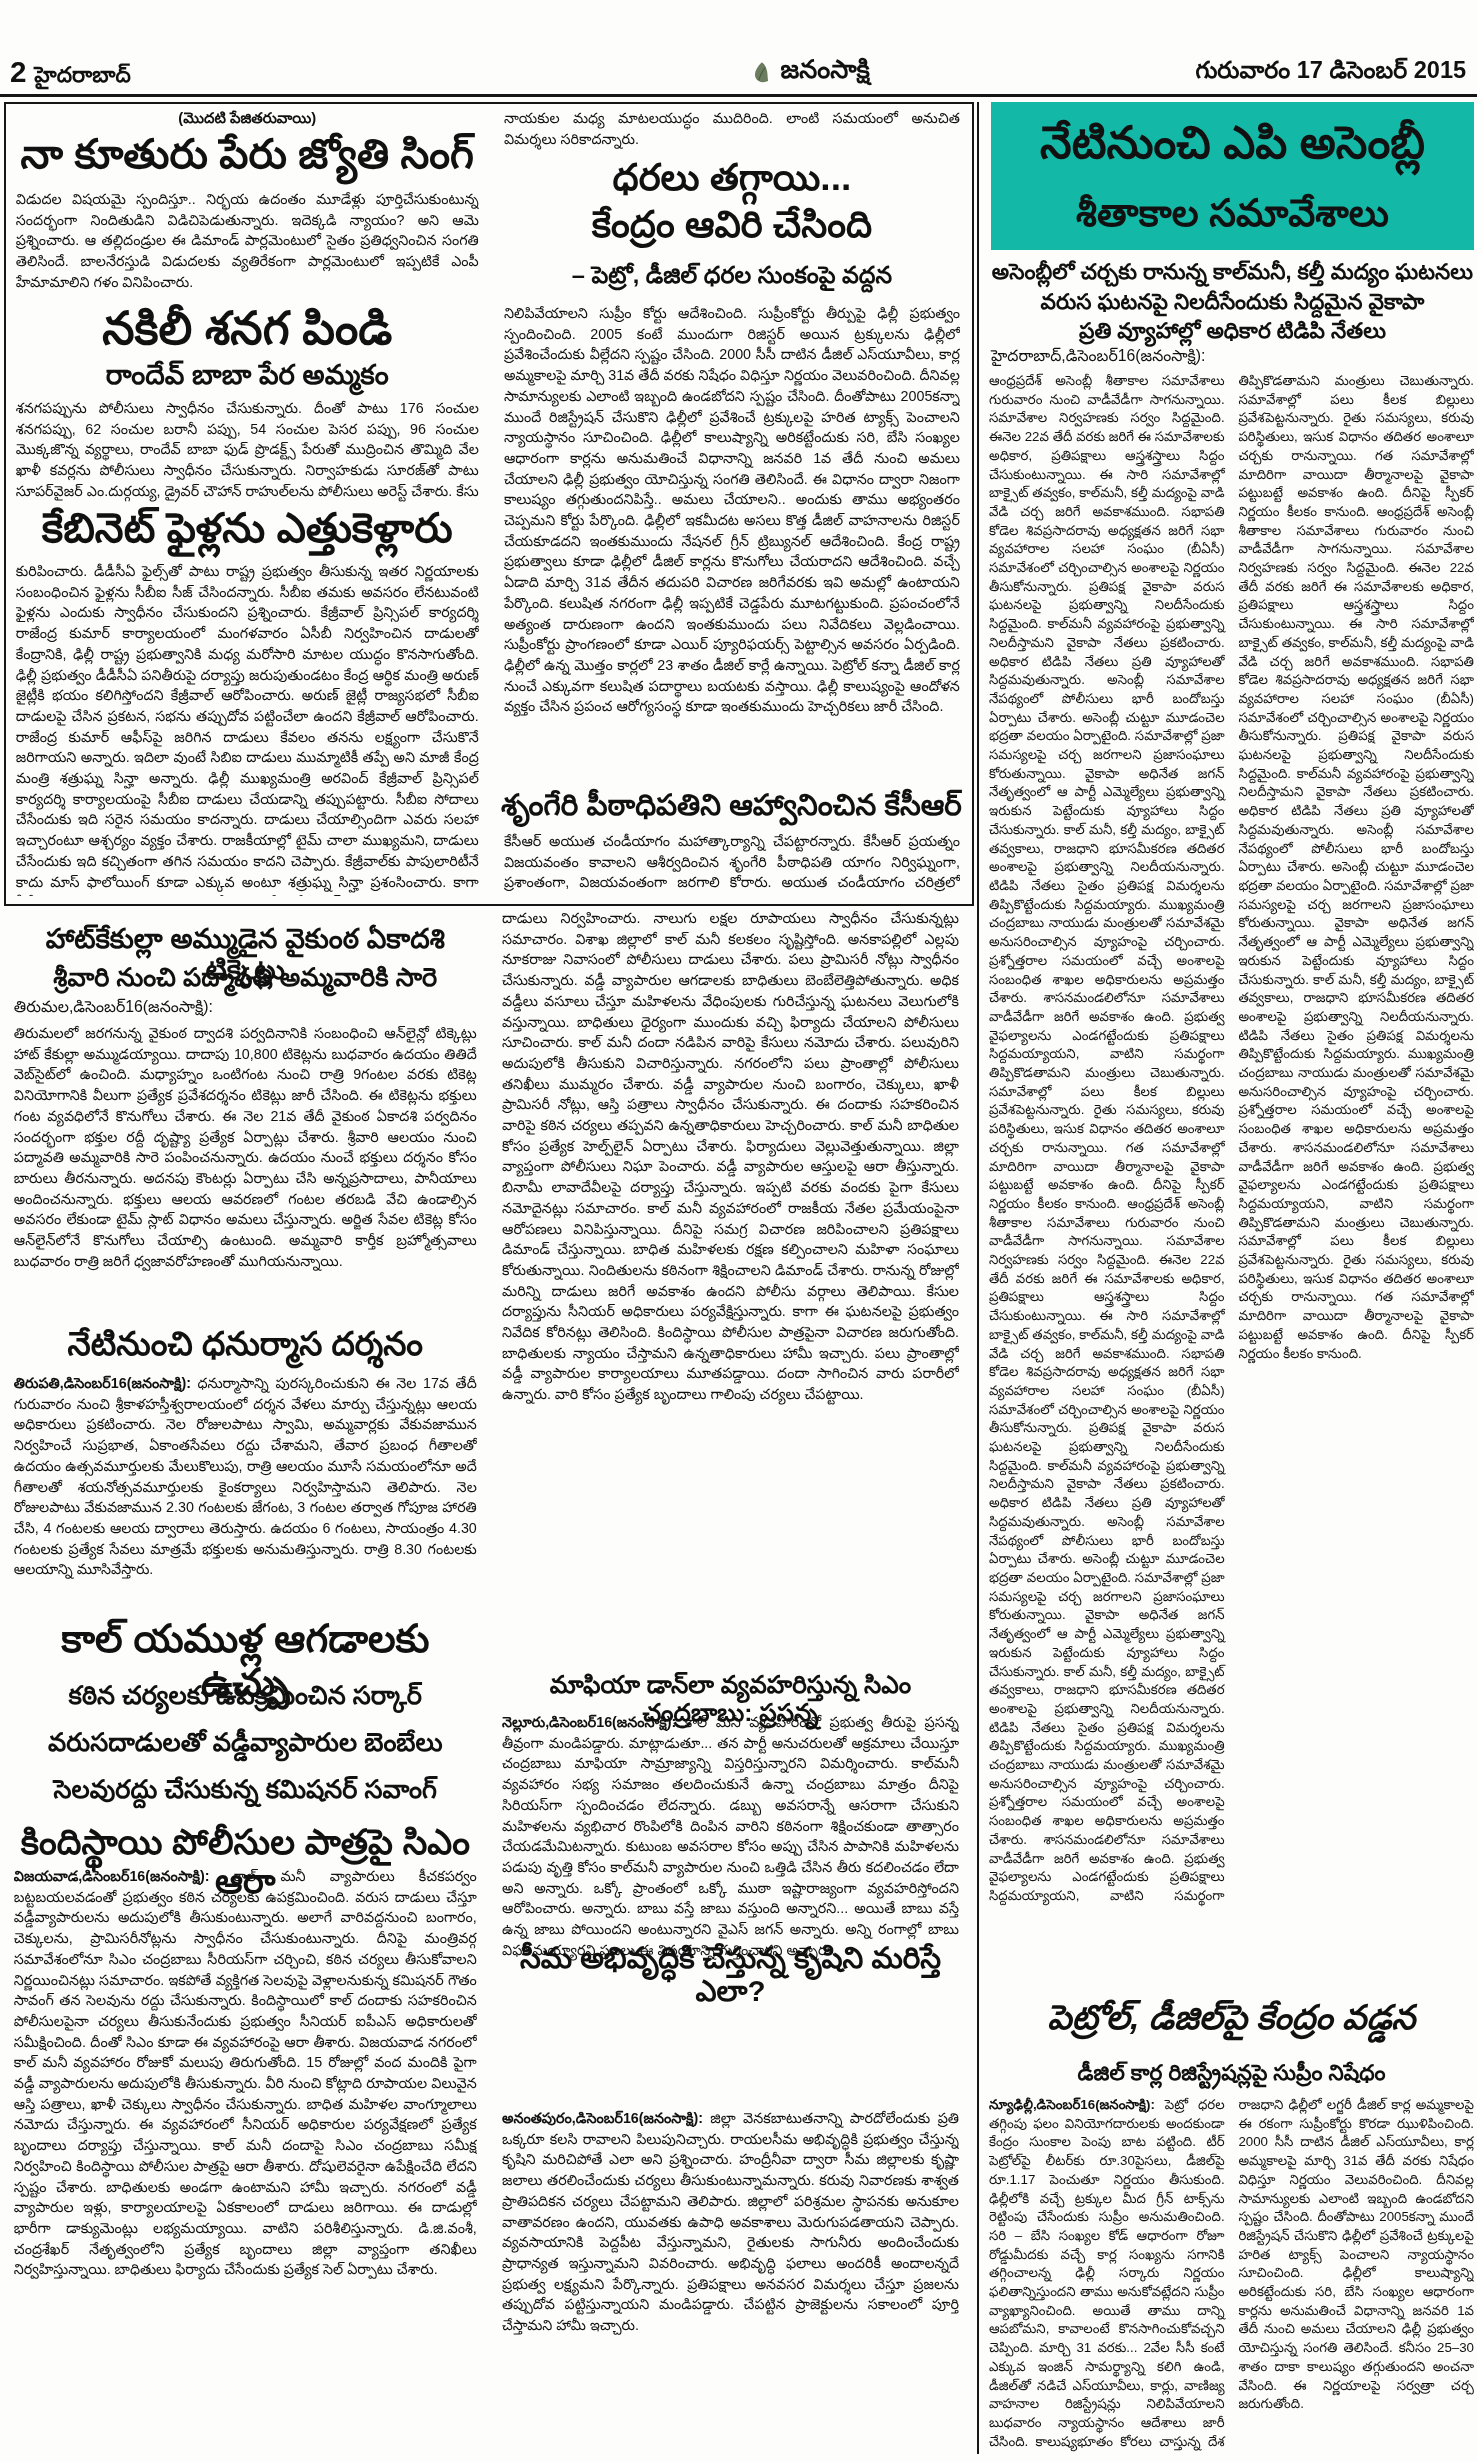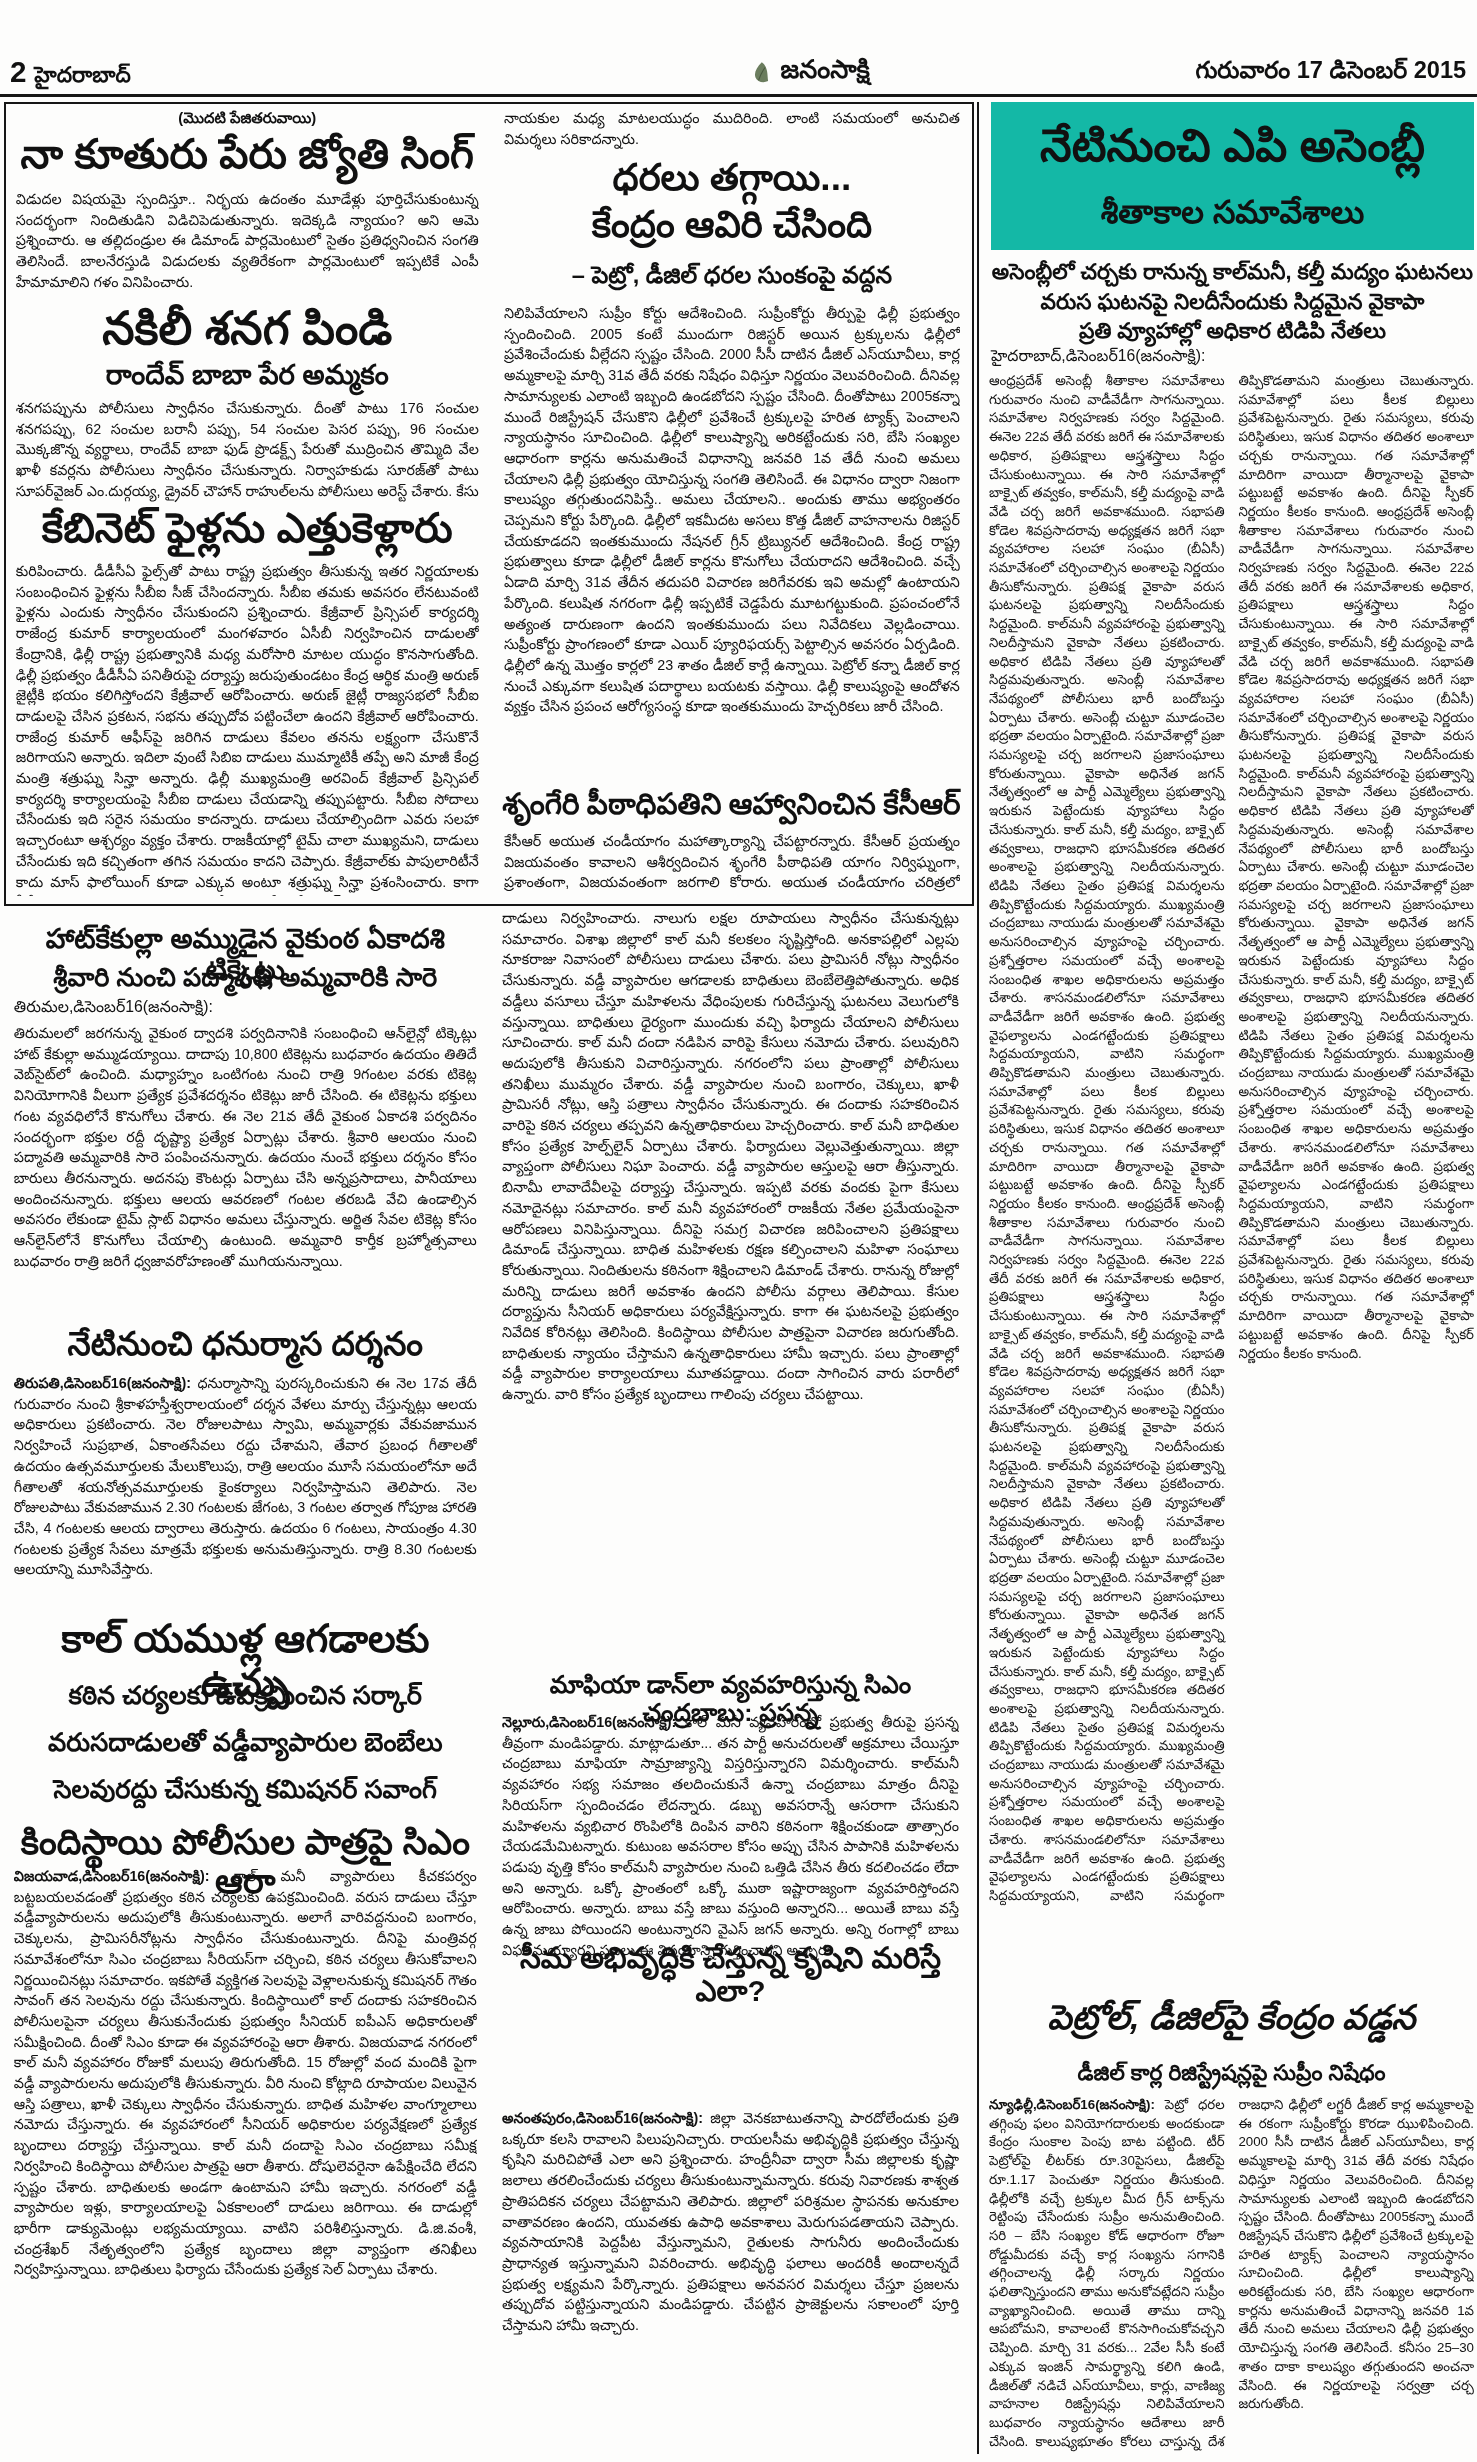--- a/index.html
+++ b/index.html
@@ -67,21 +67,21 @@
     <div class="abs body" style="left:9.9px;top:294px;width:463px;height:106px;">శనగపప్పును పోలీసులు స్వాధీనం చేసుకున్నారు. దీంతో పాటు 176 సంచుల శనగపప్పు, 62 సంచుల బరానీ పప్పు, 54 సంచుల పెసర పప్పు, 96 సంచుల మొక్కజొన్న వ్యర్థాలు, రాందేవ్ బాబా ఫుడ్ ప్రొడక్ట్స్ పేరుతో ముద్రించిన తొమ్మిది వేల ఖాళీ కవర్లను పోలీసులు స్వాధీనం చేసుకున్నారు. నిర్వాహకుడు సూరజ్‌తో పాటు సూపర్‌వైజర్ ఎం.దుర్గయ్య, డ్రైవర్ చౌహాన్ రాహుల్‌లను పోలీసులు అరెస్ట్ చేశారు. కేసు నమోదు చేసుకున్న పహాడీషరీఫ్ పోలీసులు దర్యాప్తు కొనసాగిస్తున్నారు.</div>
 
     <div class="abs hc" style="left:9.9px;top:402px;width:463px;font-size:41px;">కేబినెట్ ఫైళ్లను ఎత్తుకెళ్లారు</div>
     <div class="abs body" style="left:9.9px;top:457px;width:463px;height:335px;">కురిపించారు. డీడీసీఏ ఫైల్స్‌తో పాటు రాష్ట్ర ప్రభుత్వం తీసుకున్న ఇతర నిర్ణయాలకు సంబంధించిన ఫైళ్లను సీబీఐ సీజ్ చేసిందన్నారు. సీబీఐ తమకు అవసరం లేనటువంటి ఫైళ్లను ఎందుకు స్వాధీనం చేసుకుందని ప్రశ్నించారు. కేజ్రీవాల్ ప్రిన్సిపల్ కార్యదర్శి రాజేంద్ర కుమార్ కార్యాలయంలో మంగళవారం ఏసీబీ నిర్వహించిన దాడులతో కేంద్రానికి, ఢిల్లీ రాష్ట్ర ప్రభుత్వానికి మధ్య మరోసారి మాటల యుద్ధం కొనసాగుతోంది. ఢిల్లీ ప్రభుత్వం డీడీసీఏ పనితీరుపై దర్యాప్తు జరుపుతుండటం కేంద్ర ఆర్థిక మంత్రి అరుణ్ జైట్లీకి భయం కలిగిస్తోందని కేజ్రీవాల్ ఆరోపించారు. అరుణ్ జైట్లీ రాజ్యసభలో సీబీఐ దాడులపై చేసిన ప్రకటన, సభను తప్పుదోవ పట్టించేలా ఉందని కేజ్రీవాల్ ఆరోపించారు. రాజేంద్ర కుమార్ ఆఫీస్‌పై జరిగిన దాడులు కేవలం తనను లక్ష్యంగా చేసుకొనే జరిగాయని అన్నారు. ఇదిలా వుంటే సిబిఐ దాడులు ముమ్మాటికీ తప్పే అని మాజీ కేంద్ర మంత్రి శత్రుఘ్న సిన్హా అన్నారు. ఢిల్లీ ముఖ్యమంత్రి అరవింద్ కేజ్రీవాల్ ప్రిన్సిపల్ కార్యదర్శి కార్యాలయంపై సీబీఐ దాడులు చేయడాన్ని తప్పుపట్టారు. సీబీఐ సోదాలు చేసేందుకు ఇది సరైన సమయం కాదన్నారు. దాడులు చేయాల్సిందిగా ఎవరు సలహా ఇచ్చారంటూ ఆశ్చర్యం వ్యక్తం చేశారు. రాజకీయాల్లో టైమ్ చాలా ముఖ్యమని, దాడులు చేసేందుకు ఇది కచ్చితంగా తగిన సమయం కాదని చెప్పారు. కేజ్రీవాల్‌కు పాపులారిటీనే కాదు మాస్ ఫాలోయింగ్ కూడా ఎక్కువ అంటూ శత్రుఘ్న సిన్హా ప్రశంసించారు. కాగా సీబీఐ దాడుల అనంతరం ప్రధాని నరేంద్ర మోదీపై కేజ్రీవాల్ వాడిన భాషను శత్రుఘ్న సిన్హా తప్పుపట్టారు. మోదీని పిరికిపంద, సైకో అంటూ కేజ్రీవాల్ నిందించిన సంగతి తెలిసిందే. ఢిల్లీ సీఎం ప్రిన్సిపల్ కార్యదర్శి రాజేంద్ర కుమార్ ఆఫీసులో సీబీఐ అధికారులు సోదాలు చేయడంతో ఆప్, బీజేపీ</div>
 
     <div class="abs body" style="left:498px;top:3.9px;width:456px;height:45px;">నాయకుల మధ్య మాటలయుద్ధం  ముదిరింది. లాంటి సమయంలో అనుచిత విమర్శలు సరికాదన్నారు.</div>
     <div class="abs hc" style="left:498px;top:53px;width:456px;font-size:37px;">ధరలు తగ్గాయి...</div>
     <div class="abs hc" style="left:498px;top:100px;width:456px;font-size:37px;">కేంద్రం ఆవిరి చేసింది</div>
     <div class="abs hc" style="left:498px;top:158px;width:456px;font-size:23.6px;">– పెట్రో, డీజిల్ ధరల సుంకంపై వద్దన</div>
     <div class="abs body" style="left:498px;top:199px;width:456px;height:479px;">నిలిపివేయాలని సుప్రీం కోర్టు ఆదేశించింది. సుప్రీంకోర్టు తీర్పుపై ఢిల్లీ ప్రభుత్వం స్పందించింది. 2005 కంటే ముందుగా రిజిస్టర్ అయిన ట్రక్కులను ఢిల్లీలో ప్రవేశించేందుకు వీల్లేదని స్పష్టం చేసింది. 2000 సీసీ దాటిన డీజిల్ ఎస్‌యూవీలు, కార్ల అమ్మకాలపై మార్చి 31వ తేదీ వరకు నిషేధం విధిస్తూ నిర్ణయం వెలువరించింది. దీనివల్ల సామాన్యులకు ఎలాంటి ఇబ్బంది ఉండబోదని స్పష్టం చేసింది. దీంతోపాటు 2005కన్నా ముందే రిజిస్ట్రేషన్ చేసుకొని ఢిల్లీలో ప్రవేశించే ట్రక్కులపై హరిత ట్యాక్స్ పెంచాలని న్యాయస్థానం సూచించింది. ఢిల్లీలో కాలుష్యాన్ని అరికట్టేందుకు సరి, బేసి సంఖ్యల ఆధారంగా కార్లను అనుమతించే విధానాన్ని జనవరి 1వ తేదీ నుంచి అమలు చేయాలని ఢిల్లీ ప్రభుత్వం యోచిస్తున్న సంగతి తెలిసిందే. ఈ విధానం ద్వారా నిజంగా కాలుష్యం తగ్గుతుందనిపిస్తే.. అమలు చేయాలని.. అందుకు తాము అభ్యంతరం చెప్పమని కోర్టు పేర్కొంది. ఢిల్లీలో ఇకమీదట అసలు కొత్త డీజిల్ వాహనాలను రిజిస్టర్ చేయకూడదని ఇంతకుముందు నేషనల్ గ్రీన్ ట్రిబ్యునల్ ఆదేశించింది. కేంద్ర రాష్ట్ర ప్రభుత్వాలు కూడా ఢిల్లీలో డీజిల్ కార్లను కొనుగోలు చేయరాదని ఆదేశించింది. వచ్చే ఏడాది మార్చి 31వ తేదీన తదుపరి విచారణ జరిగేవరకు ఇవి అమల్లో ఉంటాయని పేర్కొంది. కలుషిత నగరంగా ఢిల్లీ ఇప్పటికే చెడ్డపేరు మూటగట్టుకుంది. ప్రపంచంలోనే అత్యంత దారుణంగా ఉందని ఇంతకుముందు పలు నివేదికలు వెల్లడించాయి. సుప్రీంకోర్టు ప్రాంగణంలో కూడా ఎయిర్ ప్యూరిఫయర్స్ పెట్టాల్సిన అవసరం ఏర్పడింది. ఢిల్లీలో ఉన్న మొత్తం కార్లలో 23 శాతం డీజిల్ కార్లే ఉన్నాయి. పెట్రోల్ కన్నా డీజిల్ కార్ల నుంచే ఎక్కువగా కలుషిత పదార్థాలు బయటకు వస్తాయి. ఢిల్లీ కాలుష్యంపై ఆందోళన వ్యక్తం చేసిన ప్రపంచ ఆరోగ్యసంస్థ కూడా ఇంతకుముందు హెచ్చరికలు జారీ చేసింది.</div>
-    <div class="abs hc" style="left:493px;top:684px;width:465px;font-size:29.6px;font-family:Liberation Serif, serif;">శృంగేరి పీఠాధిపతిని ఆహ్వానించిన కేసీఆర్</div>
+    <div class="abs hc" style="left:493px;top:684px;width:465px;font-size:29.6px;">శృంగేరి పీఠాధిపతిని ఆహ్వానించిన కేసీఆర్</div>
     <div class="abs body" style="left:498px;top:727px;width:456px;height:65px;">కేసీఆర్ అయుత చండీయాగం మహాత్కార్యాన్ని చేపట్టారన్నారు. కేసీఆర్ ప్రయత్నం విజయవంతం కావాలని ఆశీర్వదించిన శృంగేరి పీఠాధిపతి యాగం నిర్విఘ్నంగా, ప్రశాంతంగా, విజయవంతంగా జరగాలి కోరారు. అయుత చండీయాగం చరిత్రలో నిలిచిపోయే గొప్ప కార్యమని అన్నారు.</div>
   </div>
 
   <div class="abs hc" style="left:13.8px;top:924px;width:463px;font-size:27.6px;">హాట్‌కేకుల్లా అమ్ముడైన వైకుంఠ ఏకాదశి టిక్కెట్లు</div>
   <div class="abs hc" style="left:13.8px;top:963px;width:463px;font-size:25.6px;">శ్రీవారి నుంచి పద్మావతి అమ్మవారికి సారె</div>
   <div class="abs dateline" style="left:13.8px;top:998px;width:463px;">తిరుమల,డిసెంబర్16(జనంసాక్షి):</div>
   <div class="abs body" style="left:13.8px;top:1023px;width:463px;height:297px;">తిరుమలలో జరగనున్న వైకుంఠ ద్వాదశి పర్వదినానికి సంబంధించి ఆన్‌లైన్లో టిక్కెట్లు హాట్ కేకుల్లా అమ్ముడయ్యాయి. దాదాపు 10,800 టికెట్లను బుధవారం ఉదయం తితిదే వెబ్‌సైట్‌లో ఉంచింది. మధ్యాహ్నం ఒంటిగంట నుంచి రాత్రి 9గంటల వరకు టికెట్ల వినియోగానికి వీలుగా ప్రత్యేక ప్రవేశదర్శనం టికెట్లు జారీ చేసింది. ఈ టికెట్లను భక్తులు గంట వ్యవధిలోనే కొనుగోలు చేశారు. ఈ నెల 21వ తేదీ వైకుంఠ ఏకాదశి పర్వదినం సందర్భంగా భక్తుల రద్దీ దృష్ట్యా ప్రత్యేక ఏర్పాట్లు చేశారు. శ్రీవారి ఆలయం నుంచి పద్మావతి అమ్మవారికి సారె పంపించనున్నారు. ఉదయం నుంచే భక్తులు దర్శనం కోసం బారులు తీరనున్నారు. అదనపు కౌంటర్లు ఏర్పాటు చేసి అన్నప్రసాదాలు, పానీయాలు అందించనున్నారు. భక్తులు ఆలయ ఆవరణలో గంటల తరబడి వేచి ఉండాల్సిన అవసరం లేకుండా టైమ్ స్లాట్ విధానం అమలు చేస్తున్నారు. అర్జిత సేవల టికెట్ల కోసం ఆన్‌లైన్‌లోనే కొనుగోలు చేయాల్సి ఉంటుంది. అమ్మవారి కార్తీక బ్రహ్మోత్సవాలు బుధవారం రాత్రి జరిగే ధ్వజావరోహణంతో ముగియనున్నాయి.</div>
 
   <div class="abs hc" style="left:13.8px;top:1326px;width:463px;font-size:33px;">నేటినుంచి ధనుర్మాస దర్శనం</div>
   <p class="abs body" style="left:13.8px;top:1373px;width:463px;height:238px;margin:0;"><b>తిరుపతి,డిసెంబర్16(జనంసాక్షి):</b> <span>ధనుర్మాసాన్ని పురస్కరించుకుని ఈ నెల 17వ తేదీ గురువారం నుంచి శ్రీకాళహస్తీశ్వరాలయంలో దర్శన వేళలు మార్పు చేస్తున్నట్లు ఆలయ అధికారులు ప్రకటించారు. నెల రోజులపాటు స్వామి, అమ్మవార్లకు వేకువజామున నిర్వహించే సుప్రభాత, ఏకాంతసేవలు రద్దు చేశామని, తేవార ప్రబంధ గీతాలతో ఉదయం ఉత్సవమూర్తులకు మేలుకొలుపు, రాత్రి ఆలయం మూసే సమయంలోనూ అదే గీతాలతో శయనోత్సవమూర్తులకు కైంకర్యాలు నిర్వహిస్తామని తెలిపారు. నెల రోజులపాటు వేకువజామున 2.30 గంటలకు జేగంట, 3 గంటల తర్వాత గోపూజ హారతి చేసి, 4 గంటలకు ఆలయ ద్వారాలు తెరుస్తారు. ఉదయం 6 గంటలు, సాయంత్రం 4.30 గంటలకు ప్రత్యేక సేవలు మాత్రమే భక్తులకు అనుమతిస్తున్నారు. రాత్రి 8.30 గంటలకు ఆలయాన్ని మూసివేస్తారు.</span></p>
@@ -96,21 +96,21 @@
   <div class="abs body" style="left:502px;top:908px;width:457px;height:755px;">దాడులు నిర్వహించారు. నాలుగు లక్షల రూపాయలు స్వాధీనం చేసుకున్నట్లు సమాచారం. విశాఖ జిల్లాలో కాల్ మనీ కలకలం సృష్టిస్తోంది. అనకాపల్లిలో ఎల్లపు నూకరాజు నివాసంలో పోలీసులు దాడులు చేశారు. పలు ప్రామిసరీ నోట్లు స్వాధీనం చేసుకున్నారు. వడ్డీ వ్యాపారుల ఆగడాలకు బాధితులు బెంబేలెత్తిపోతున్నారు. అధిక వడ్డీలు వసూలు చేస్తూ మహిళలను వేధింపులకు గురిచేస్తున్న ఘటనలు వెలుగులోకి వస్తున్నాయి. బాధితులు ధైర్యంగా ముందుకు వచ్చి ఫిర్యాదు చేయాలని పోలీసులు సూచించారు. కాల్ మనీ దందా నడిపిన వారిపై కేసులు నమోదు చేశారు. పలువురిని అదుపులోకి తీసుకుని విచారిస్తున్నారు. నగరంలోని పలు ప్రాంతాల్లో పోలీసులు తనిఖీలు ముమ్మరం చేశారు. వడ్డీ వ్యాపారుల నుంచి బంగారం, చెక్కులు, ఖాళీ ప్రామిసరీ నోట్లు, ఆస్తి పత్రాలు స్వాధీనం చేసుకున్నారు. ఈ దందాకు సహకరించిన వారిపై కఠిన చర్యలు తప్పవని ఉన్నతాధికారులు హెచ్చరించారు. కాల్ మనీ బాధితుల కోసం ప్రత్యేక హెల్ప్‌లైన్ ఏర్పాటు చేశారు. ఫిర్యాదులు వెల్లువెత్తుతున్నాయి. జిల్లా వ్యాప్తంగా పోలీసులు నిఘా పెంచారు. వడ్డీ వ్యాపారుల ఆస్తులపై ఆరా తీస్తున్నారు. బినామీ లావాదేవీలపై దర్యాప్తు చేస్తున్నారు. ఇప్పటి వరకు వందకు పైగా కేసులు నమోదైనట్లు సమాచారం. కాల్ మనీ వ్యవహారంలో రాజకీయ నేతల ప్రమేయంపైనా ఆరోపణలు వినిపిస్తున్నాయి. దీనిపై సమగ్ర విచారణ జరిపించాలని ప్రతిపక్షాలు డిమాండ్ చేస్తున్నాయి. బాధిత మహిళలకు రక్షణ కల్పించాలని మహిళా సంఘాలు కోరుతున్నాయి. నిందితులను కఠినంగా శిక్షించాలని డిమాండ్ చేశారు. రానున్న రోజుల్లో మరిన్ని దాడులు జరిగే అవకాశం ఉందని పోలీసు వర్గాలు తెలిపాయి. కేసుల దర్యాప్తును సీనియర్ అధికారులు పర్యవేక్షిస్తున్నారు. కాగా ఈ ఘటనలపై ప్రభుత్వం నివేదిక కోరినట్లు తెలిసింది. కిందిస్థాయి పోలీసుల పాత్రపైనా విచారణ జరుగుతోంది. బాధితులకు న్యాయం చేస్తామని ఉన్నతాధికారులు హామీ ఇచ్చారు. పలు ప్రాంతాల్లో వడ్డీ వ్యాపారుల కార్యాలయాలు మూతపడ్డాయి. దందా సాగించిన వారు పరారీలో ఉన్నారు. వారి కోసం ప్రత్యేక బృందాలు గాలింపు చర్యలు చేపట్టాయి.</div>
 
   <div class="abs hc" style="left:496px;top:1671px;width:469px;font-size:24.6px;">మాఫియా డాన్‌లా వ్యవహరిస్తున్న సిఎం చంద్రబాబు: ప్రసన్న</div>
   <p class="abs body" style="left:502px;top:1712px;width:457px;height:339px;margin:0;"><b>నెల్లూరు,డిసెంబర్16(జనంసాక్షి):</b> <span>కాల్ మనీ వ్యవహారంలో ప్రభుత్వ తీరుపై ప్రసన్న తీవ్రంగా మండిపడ్డారు. మాట్లాడుతూ... తన పార్టీ అనుచరులతో అక్రమాలు చేయిస్తూ చంద్రబాబు మాఫియా సామ్రాజ్యాన్ని విస్తరిస్తున్నారని విమర్శించారు. కాల్‌మనీ వ్యవహారం సభ్య సమాజం తలదించుకునే ఉన్నా చంద్రబాబు మాత్రం దీనిపై సిరియస్‌గా స్పందించడం లేదన్నారు. డబ్బు అవసరాన్నే ఆసరాగా చేసుకుని మహిళలను వ్యభిచార రొంపిలోకి దింపిన వారిని కఠినంగా శిక్షించకుండా తాత్సారం చేయడమేమిటన్నారు. కుటుంబ అవసరాల కోసం అప్పు చేసిన పాపానికి మహిళలను పడుపు వృత్తి కోసం కాల్‌మనీ వ్యాపారుల నుంచి ఒత్తిడి చేసిన తీరు కదలించడం లేదా అని అన్నారు. ఒక్కో ప్రాంతంలో ఒక్కో ముఠా ఇష్టారాజ్యంగా వ్యవహరిస్తోందని ఆరోపించారు. అన్నారు. బాబు వస్తే జాబు వస్తుంది అన్నారని... అయితే బాబు వస్తే ఉన్న జాబు పోయిందని అంటున్నారని వైఎస్ జగన్ అన్నారు. అన్ని రంగాల్లో బాబు విఫలమయ్యారని ప్రజలు ఈ విషయాన్ని గుర్తించారని అన్నారు.</span></p>
 
   <div class="abs hc" style="left:496px;top:1941px;width:469px;font-size:29.6px;">సీమ అభివృద్ధికి చేస్తున్న కృషిని మరిస్తే ఎలా?</div>
   <p class="abs body" style="left:502px;top:2108px;width:457px;height:345px;margin:0;"><b>అనంతపురం,డిసెంబర్16(జనంసాక్షి):</b> <span>జిల్లా వెనకబాటుతనాన్ని పారదోలేందుకు ప్రతి ఒక్కరూ కలసి రావాలని పిలుపునిచ్చారు. రాయలసీమ అభివృద్ధికి ప్రభుత్వం చేస్తున్న కృషిని మరిచిపోతే ఎలా అని ప్రశ్నించారు. హంద్రీనీవా ద్వారా సీమ జిల్లాలకు కృష్ణా జలాలు తరలించేందుకు చర్యలు తీసుకుంటున్నామన్నారు. కరువు నివారణకు శాశ్వత ప్రాతిపదికన చర్యలు చేపట్టామని తెలిపారు. జిల్లాలో పరిశ్రమల స్థాపనకు అనుకూల వాతావరణం ఉందని, యువతకు ఉపాధి అవకాశాలు మెరుగుపడతాయని చెప్పారు. వ్యవసాయానికి పెద్దపీట వేస్తున్నామని, రైతులకు సాగునీరు అందించేందుకు ప్రాధాన్యత ఇస్తున్నామని వివరించారు. అభివృద్ధి ఫలాలు అందరికీ అందాలన్నదే ప్రభుత్వ లక్ష్యమని పేర్కొన్నారు. ప్రతిపక్షాలు అనవసర విమర్శలు చేస్తూ ప్రజలను తప్పుదోవ పట్టిస్తున్నాయని మండిపడ్డారు. చేపట్టిన ప్రాజెక్టులను సకాలంలో పూర్తి చేస్తామని హామీ ఇచ్చారు.</span></p>
 
   <div class="abs grayband" style="left:991px;top:102px;width:483px;height:148px;">
     <div class="hc" style="font-size:45px;">నేటినుంచి ఎపి అసెంబ్లీ</div>
-    <div class="hc" style="font-size:32px;margin-top:24px;">శీతాకాల సమావేశాలు</div>
+    <div class="hc" style="font-size:38px;margin-top:24px;">శీతాకాల సమావేశాలు</div>
   </div>
   <div class="abs hc" style="left:991px;top:260px;width:483px;font-size:21.7px;">అసెంబ్లీలో చర్చకు రానున్న కాల్‌మనీ, కల్తీ మద్యం ఘటనలు</div>
   <div class="abs hc" style="left:991px;top:290px;width:483px;font-size:21.7px;">వరుస ఘటనపై నిలదీసేందుకు సిద్దమైన వైకాపా</div>
   <div class="abs hc" style="left:991px;top:319px;width:483px;font-size:21.7px;">ప్రతి వ్యూహాల్లో అధికార టిడిపి నేతలు</div>
   <div class="abs dateline" style="left:991px;top:347px;width:483px;">హైదరాబాద్,డిసెంబర్16(జనంసాక్షి):</div>
   <div class="abs colbody" style="left:989px;top:372px;width:485px;height:1537px;">ఆంధ్రప్రదేశ్ అసెంబ్లీ శీతాకాల సమావేశాలు గురువారం నుంచి వాడీవేడీగా సాగనున్నాయి. సమావేశాల నిర్వహణకు సర్వం సిద్దమైంది. ఈనెల 22వ తేదీ వరకు జరిగే ఈ సమావేశాలకు అధికార, ప్రతిపక్షాలు ఆస్త్రశస్త్రాలు సిద్దం చేసుకుంటున్నాయి. ఈ సారి సమావేశాల్లో బాక్సైట్ తవ్వకం, కాల్‌మనీ, కల్తీ మద్యంపై వాడి వేడి చర్చ జరిగే అవకాశముంది. సభాపతి కోడెల శివప్రసాదరావు అధ్యక్షతన జరిగే సభా వ్యవహారాల సలహా సంఘం (బీఏసీ) సమావేశంలో చర్చించాల్సిన అంశాలపై నిర్ణయం తీసుకోనున్నారు. ప్రతిపక్ష వైకాపా వరుస ఘటనలపై ప్రభుత్వాన్ని నిలదీసేందుకు సిద్దమైంది. కాల్‌మనీ వ్యవహారంపై ప్రభుత్వాన్ని నిలదీస్తామని వైకాపా నేతలు ప్రకటించారు. అధికార టిడిపి నేతలు ప్రతి వ్యూహాలతో సిద్దమవుతున్నారు. అసెంబ్లీ సమావేశాల నేపథ్యంలో పోలీసులు భారీ బందోబస్తు ఏర్పాటు చేశారు. అసెంబ్లీ చుట్టూ మూడంచెల భద్రతా వలయం ఏర్పాటైంది. సమావేశాల్లో ప్రజా సమస్యలపై చర్చ జరగాలని ప్రజాసంఘాలు కోరుతున్నాయి. వైకాపా అధినేత జగన్ నేతృత్వంలో ఆ పార్టీ ఎమ్మెల్యేలు ప్రభుత్వాన్ని ఇరుకున పెట్టేందుకు వ్యూహాలు సిద్దం చేసుకున్నారు. కాల్ మనీ, కల్తీ మద్యం, బాక్సైట్ తవ్వకాలు, రాజధాని భూసమీకరణ తదితర అంశాలపై ప్రభుత్వాన్ని నిలదీయనున్నారు. టిడిపి నేతలు సైతం ప్రతిపక్ష విమర్శలను తిప్పికొట్టేందుకు సిద్దమయ్యారు. ముఖ్యమంత్రి చంద్రబాబు నాయుడు మంత్రులతో సమావేశమై అనుసరించాల్సిన వ్యూహంపై చర్చించారు. ప్రశ్నోత్తరాల సమయంలో వచ్చే అంశాలపై సంబంధిత శాఖల అధికారులను అప్రమత్తం చేశారు. శాసనమండలిలోనూ సమావేశాలు వాడీవేడీగా జరిగే అవకాశం ఉంది. ప్రభుత్వ వైఫల్యాలను ఎండగట్టేందుకు ప్రతిపక్షాలు సిద్దమయ్యాయని, వాటిని సమర్థంగా తిప్పికొడతామని మంత్రులు చెబుతున్నారు. సమావేశాల్లో పలు కీలక బిల్లులు ప్రవేశపెట్టనున్నారు. రైతు సమస్యలు, కరువు పరిస్థితులు, ఇసుక విధానం తదితర అంశాలూ చర్చకు రానున్నాయి. గత సమావేశాల్లో మాదిరిగా వాయిదా తీర్మానాలపై వైకాపా పట్టుబట్టే అవకాశం ఉంది. దీనిపై స్పీకర్ నిర్ణయం కీలకం కానుంది. ఆంధ్రప్రదేశ్ అసెంబ్లీ శీతాకాల సమావేశాలు గురువారం నుంచి వాడీవేడీగా సాగనున్నాయి. సమావేశాల నిర్వహణకు సర్వం సిద్దమైంది. ఈనెల 22వ తేదీ వరకు జరిగే ఈ సమావేశాలకు అధికార, ప్రతిపక్షాలు ఆస్త్రశస్త్రాలు సిద్దం చేసుకుంటున్నాయి. ఈ సారి సమావేశాల్లో బాక్సైట్ తవ్వకం, కాల్‌మనీ, కల్తీ మద్యంపై వాడి వేడి చర్చ జరిగే అవకాశముంది. సభాపతి కోడెల శివప్రసాదరావు అధ్యక్షతన జరిగే సభా వ్యవహారాల సలహా సంఘం (బీఏసీ) సమావేశంలో చర్చించాల్సిన అంశాలపై నిర్ణయం తీసుకోనున్నారు. ప్రతిపక్ష వైకాపా వరుస ఘటనలపై ప్రభుత్వాన్ని నిలదీసేందుకు సిద్దమైంది. కాల్‌మనీ వ్యవహారంపై ప్రభుత్వాన్ని నిలదీస్తామని వైకాపా నేతలు ప్రకటించారు. అధికార టిడిపి నేతలు ప్రతి వ్యూహాలతో సిద్దమవుతున్నారు. అసెంబ్లీ సమావేశాల నేపథ్యంలో పోలీసులు భారీ బందోబస్తు ఏర్పాటు చేశారు. అసెంబ్లీ చుట్టూ మూడంచెల భద్రతా వలయం ఏర్పాటైంది. సమావేశాల్లో ప్రజా సమస్యలపై చర్చ జరగాలని ప్రజాసంఘాలు కోరుతున్నాయి. వైకాపా అధినేత జగన్ నేతృత్వంలో ఆ పార్టీ ఎమ్మెల్యేలు ప్రభుత్వాన్ని ఇరుకున పెట్టేందుకు వ్యూహాలు సిద్దం చేసుకున్నారు. కాల్ మనీ, కల్తీ మద్యం, బాక్సైట్ తవ్వకాలు, రాజధాని భూసమీకరణ తదితర అంశాలపై ప్రభుత్వాన్ని నిలదీయనున్నారు. టిడిపి నేతలు సైతం ప్రతిపక్ష విమర్శలను తిప్పికొట్టేందుకు సిద్దమయ్యారు. ముఖ్యమంత్రి చంద్రబాబు నాయుడు మంత్రులతో సమావేశమై అనుసరించాల్సిన వ్యూహంపై చర్చించారు. ప్రశ్నోత్తరాల సమయంలో వచ్చే అంశాలపై సంబంధిత శాఖల అధికారులను అప్రమత్తం చేశారు. శాసనమండలిలోనూ సమావేశాలు వాడీవేడీగా జరిగే అవకాశం ఉంది. ప్రభుత్వ వైఫల్యాలను ఎండగట్టేందుకు ప్రతిపక్షాలు సిద్దమయ్యాయని, వాటిని సమర్థంగా తిప్పికొడతామని మంత్రులు చెబుతున్నారు. సమావేశాల్లో పలు కీలక బిల్లులు ప్రవేశపెట్టనున్నారు. రైతు సమస్యలు, కరువు పరిస్థితులు, ఇసుక విధానం తదితర అంశాలూ చర్చకు రానున్నాయి. గత సమావేశాల్లో మాదిరిగా వాయిదా తీర్మానాలపై వైకాపా పట్టుబట్టే అవకాశం ఉంది. దీనిపై స్పీకర్ నిర్ణయం కీలకం కానుంది. ఆంధ్రప్రదేశ్ అసెంబ్లీ శీతాకాల సమావేశాలు గురువారం నుంచి వాడీవేడీగా సాగనున్నాయి. సమావేశాల నిర్వహణకు సర్వం సిద్దమైంది. ఈనెల 22వ తేదీ వరకు జరిగే ఈ సమావేశాలకు అధికార, ప్రతిపక్షాలు ఆస్త్రశస్త్రాలు సిద్దం చేసుకుంటున్నాయి. ఈ సారి సమావేశాల్లో బాక్సైట్ తవ్వకం, కాల్‌మనీ, కల్తీ మద్యంపై వాడి వేడి చర్చ జరిగే అవకాశముంది. సభాపతి కోడెల శివప్రసాదరావు అధ్యక్షతన జరిగే సభా వ్యవహారాల సలహా సంఘం (బీఏసీ) సమావేశంలో చర్చించాల్సిన అంశాలపై నిర్ణయం తీసుకోనున్నారు. ప్రతిపక్ష వైకాపా వరుస ఘటనలపై ప్రభుత్వాన్ని నిలదీసేందుకు సిద్దమైంది. కాల్‌మనీ వ్యవహారంపై ప్రభుత్వాన్ని నిలదీస్తామని వైకాపా నేతలు ప్రకటించారు. అధికార టిడిపి నేతలు ప్రతి వ్యూహాలతో సిద్దమవుతున్నారు. అసెంబ్లీ సమావేశాల నేపథ్యంలో పోలీసులు భారీ బందోబస్తు ఏర్పాటు చేశారు. అసెంబ్లీ చుట్టూ మూడంచెల భద్రతా వలయం ఏర్పాటైంది. సమావేశాల్లో ప్రజా సమస్యలపై చర్చ జరగాలని ప్రజాసంఘాలు కోరుతున్నాయి. వైకాపా అధినేత జగన్ నేతృత్వంలో ఆ పార్టీ ఎమ్మెల్యేలు ప్రభుత్వాన్ని ఇరుకున పెట్టేందుకు వ్యూహాలు సిద్దం చేసుకున్నారు. కాల్ మనీ, కల్తీ మద్యం, బాక్సైట్ తవ్వకాలు, రాజధాని భూసమీకరణ తదితర అంశాలపై ప్రభుత్వాన్ని నిలదీయనున్నారు. టిడిపి నేతలు సైతం ప్రతిపక్ష విమర్శలను తిప్పికొట్టేందుకు సిద్దమయ్యారు. ముఖ్యమంత్రి చంద్రబాబు నాయుడు మంత్రులతో సమావేశమై అనుసరించాల్సిన వ్యూహంపై చర్చించారు. ప్రశ్నోత్తరాల సమయంలో వచ్చే అంశాలపై సంబంధిత శాఖల అధికారులను అప్రమత్తం చేశారు. శాసనమండలిలోనూ సమావేశాలు వాడీవేడీగా జరిగే అవకాశం ఉంది. ప్రభుత్వ వైఫల్యాలను ఎండగట్టేందుకు ప్రతిపక్షాలు సిద్దమయ్యాయని, వాటిని సమర్థంగా తిప్పికొడతామని మంత్రులు చెబుతున్నారు. సమావేశాల్లో పలు కీలక బిల్లులు ప్రవేశపెట్టనున్నారు. రైతు సమస్యలు, కరువు పరిస్థితులు, ఇసుక విధానం తదితర అంశాలూ చర్చకు రానున్నాయి. గత సమావేశాల్లో మాదిరిగా వాయిదా తీర్మానాలపై వైకాపా పట్టుబట్టే అవకాశం ఉంది. దీనిపై స్పీకర్ నిర్ణయం కీలకం కానుంది. </div>
 
   <div class="abs hc" style="left:989px;top:1998px;width:485px;font-size:34px;font-style:italic;">పెట్రోల్, డీజిల్‌పై కేంద్రం వడ్డన</div>
   <div class="abs hc" style="left:989px;top:2061px;width:485px;font-size:21.7px;">డీజిల్ కార్ల రిజిస్ట్రేషన్లపై సుప్రీం నిషేధం</div>
   <div class="abs colbody" style="left:989px;top:2096px;width:485px;height:357px;"><b>న్యూఢిల్లీ,డిసెంబర్16(జనంసాక్షి):</b> <span>పెట్రో ధరల తగ్గింపు ఫలం వినియోగదారులకు అందకుండా కేంద్రం సుంకాల పెంపు బాట పట్టింది. టీర్ పెట్రోల్‌పై లీటర్‌కు రూ.30పైసలు, డీజిల్‌పై రూ.1.17 పెంచుతూ నిర్ణయం తీసుకుంది. ఢిల్లీలోకి వచ్చే ట్రక్కుల మీద గ్రీన్ టాక్స్‌ను రెట్టింపు చేసేందుకు సుప్రీం అనుమతించింది. సరి – బేసి సంఖ్యల కోడ్ ఆధారంగా రోజూ రోడ్డుమీదకు వచ్చే కార్ల సంఖ్యను సగానికి తగ్గించాలన్న ఢిల్లీ సర్కారు నిర్ణయం ఫలితాన్నిస్తుందని తాము అనుకోవట్లేదని సుప్రీం వ్యాఖ్యానించింది. అయితే తాము దాన్ని ఆపబోమని, కావాలంటే కొనసాగించుకోవచ్చని చెప్పింది. మార్చి 31 వరకు... 2వేల సీసీ కంటే ఎక్కువ ఇంజిన్ సామర్థ్యాన్ని కలిగి ఉండి, డీజిల్‌తో నడిచే ఎస్‌యూవీలు, కార్లు, వాణిజ్య వాహనాల రిజిస్ట్రేషన్లు నిలిపివేయాలని బుధవారం న్యాయస్థానం ఆదేశాలు జారీ చేసింది. కాలుష్యభూతం కోరలు చాస్తున్న దేశ రాజధాని ఢిల్లీలో లగ్జరీ డీజిల్ కార్ల అమ్మకాలపై ఈ రకంగా సుప్రీంకోర్టు కొరడా ఝుళిపించింది. 2000 సీసీ దాటిన డీజిల్ ఎస్‌యూవీలు, కార్ల అమ్మకాలపై మార్చి 31వ తేదీ వరకు నిషేధం విధిస్తూ నిర్ణయం వెలువరించింది. దీనివల్ల సామాన్యులకు ఎలాంటి ఇబ్బంది ఉండబోదని స్పష్టం చేసింది. దీంతోపాటు 2005కన్నా ముందే రిజిస్ట్రేషన్ చేసుకొని ఢిల్లీలో ప్రవేశించే ట్రక్కులపై హరిత ట్యాక్స్ పెంచాలని న్యాయస్థానం సూచించింది. ఢిల్లీలో కాలుష్యాన్ని అరికట్టేందుకు సరి, బేసి సంఖ్యల ఆధారంగా కార్లను అనుమతించే విధానాన్ని జనవరి 1వ తేదీ నుంచి అమలు చేయాలని ఢిల్లీ ప్రభుత్వం యోచిస్తున్న సంగతి తెలిసిందే. కనీసం 25–30 శాతం దాకా కాలుష్యం తగ్గుతుందని అంచనా వేసింది. ఈ నిర్ణయాలపై సర్వత్రా చర్చ జరుగుతోంది.</span></div>

